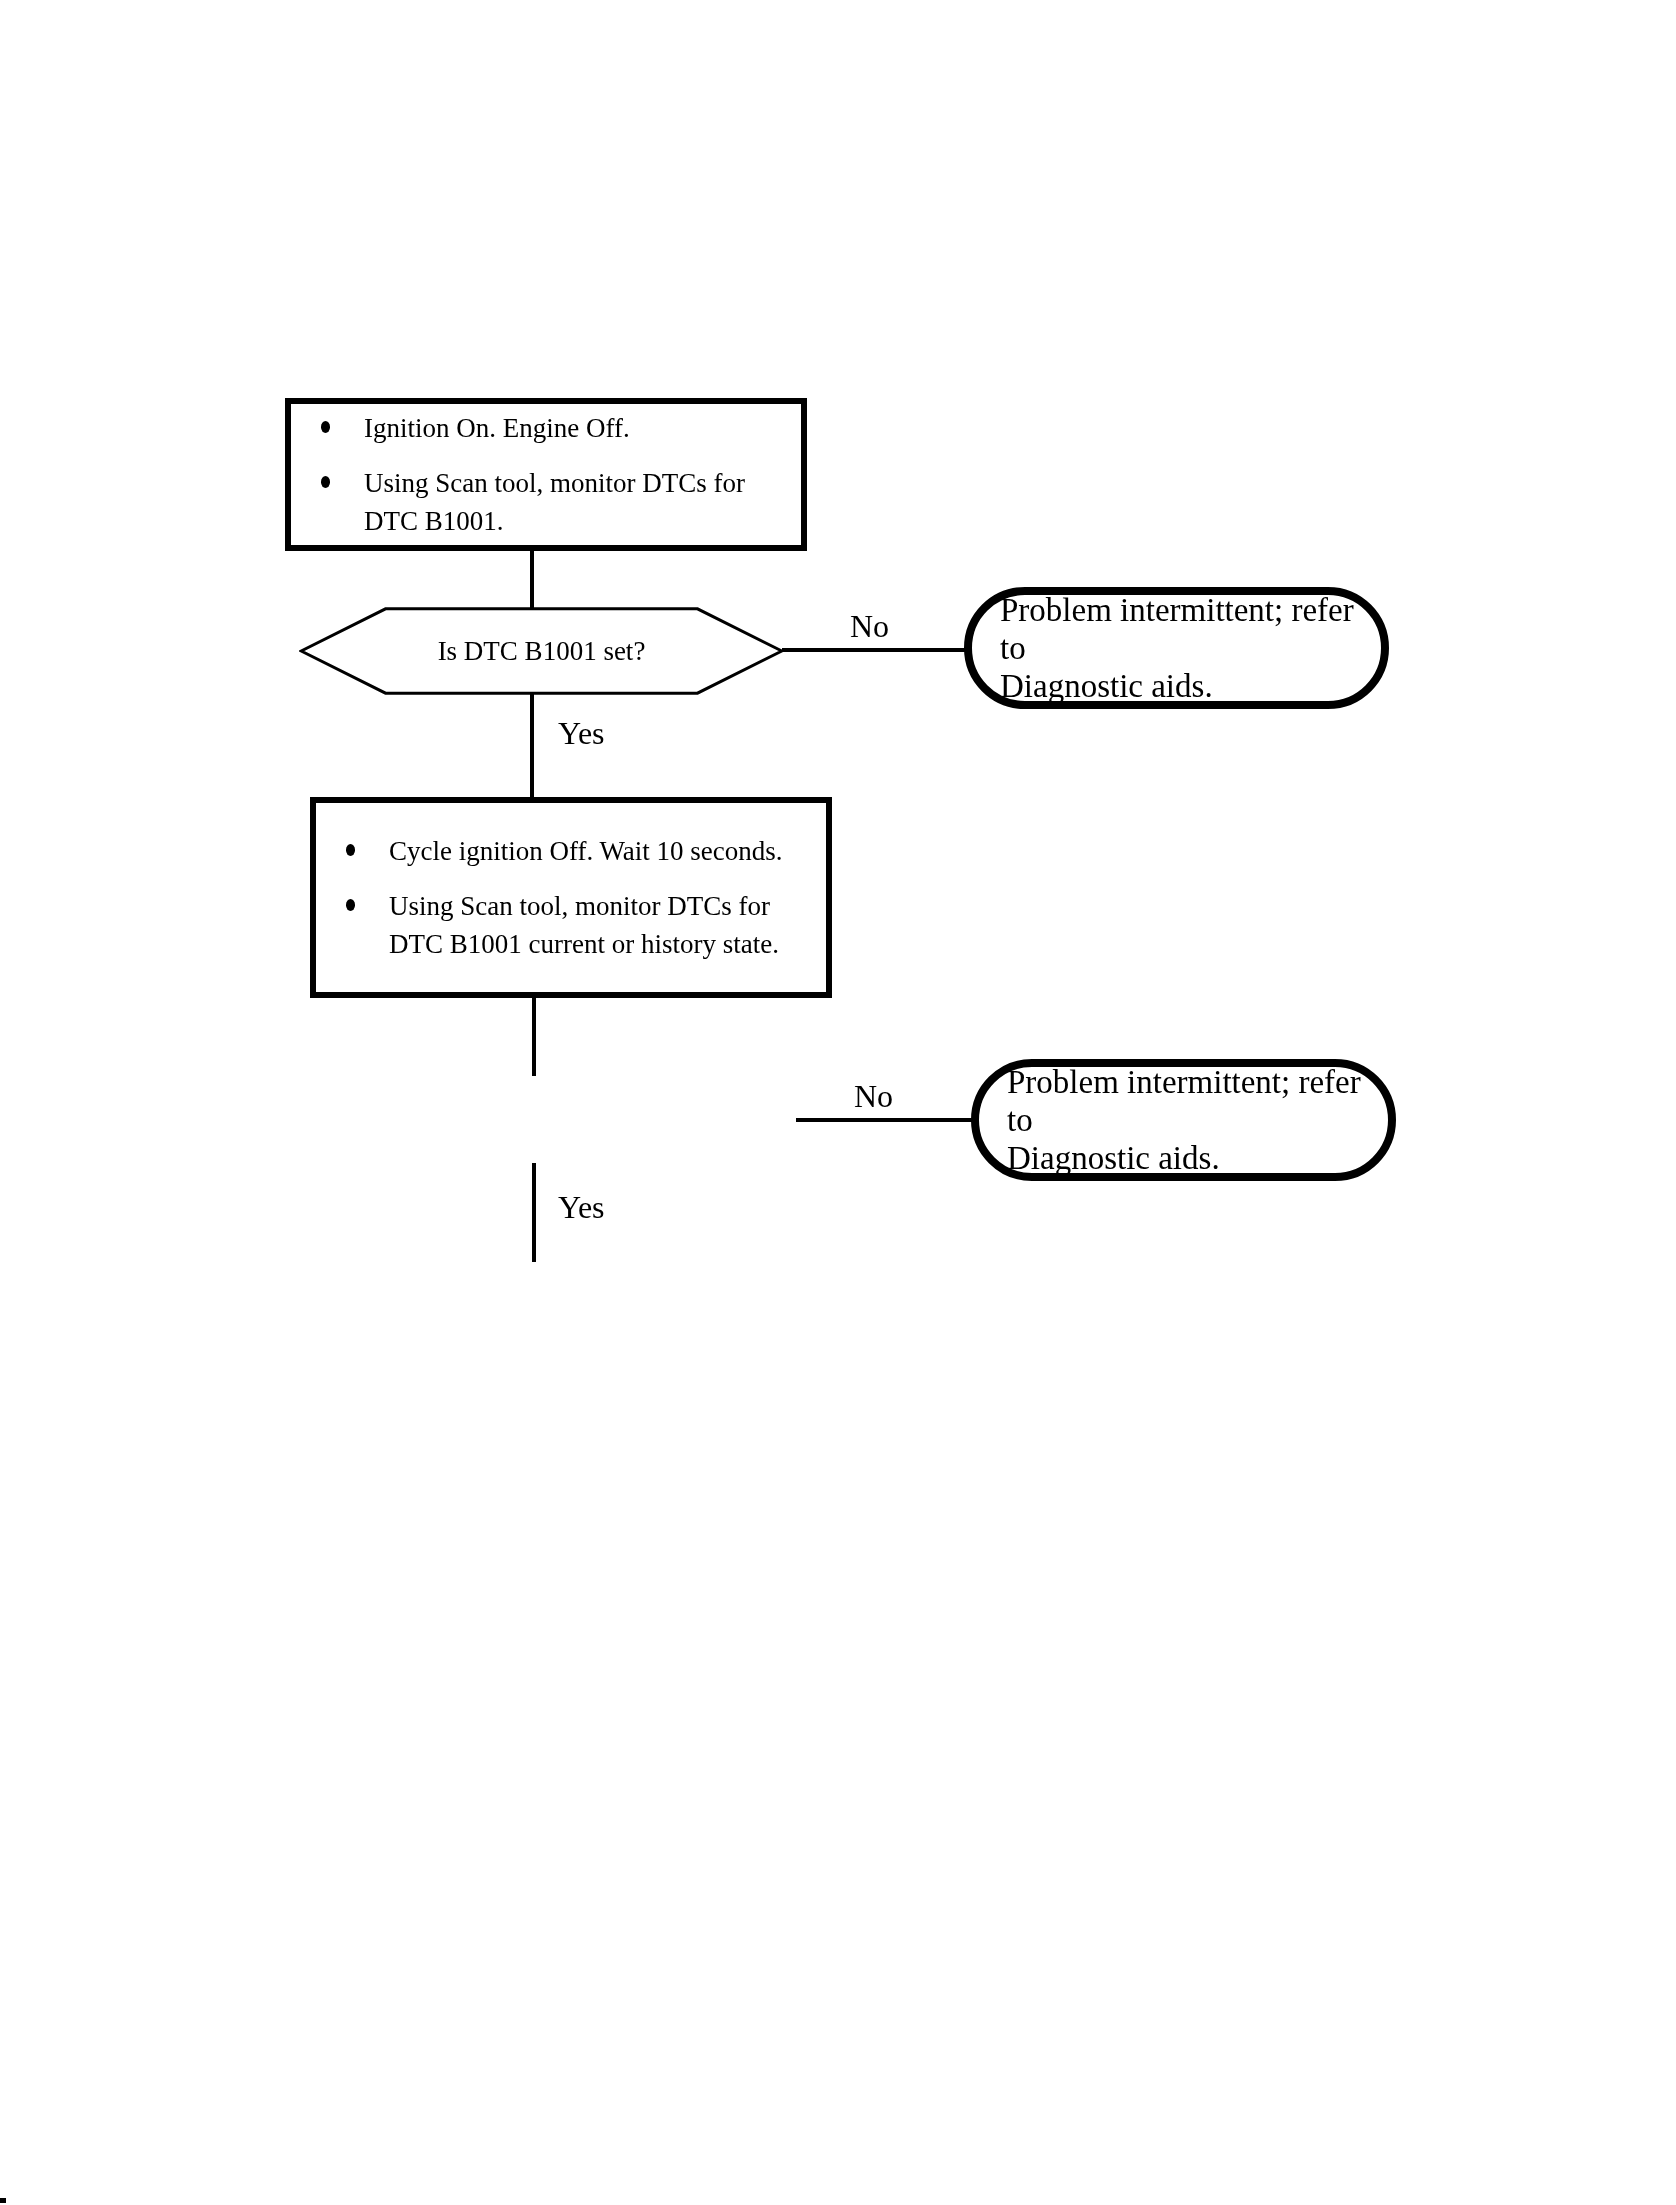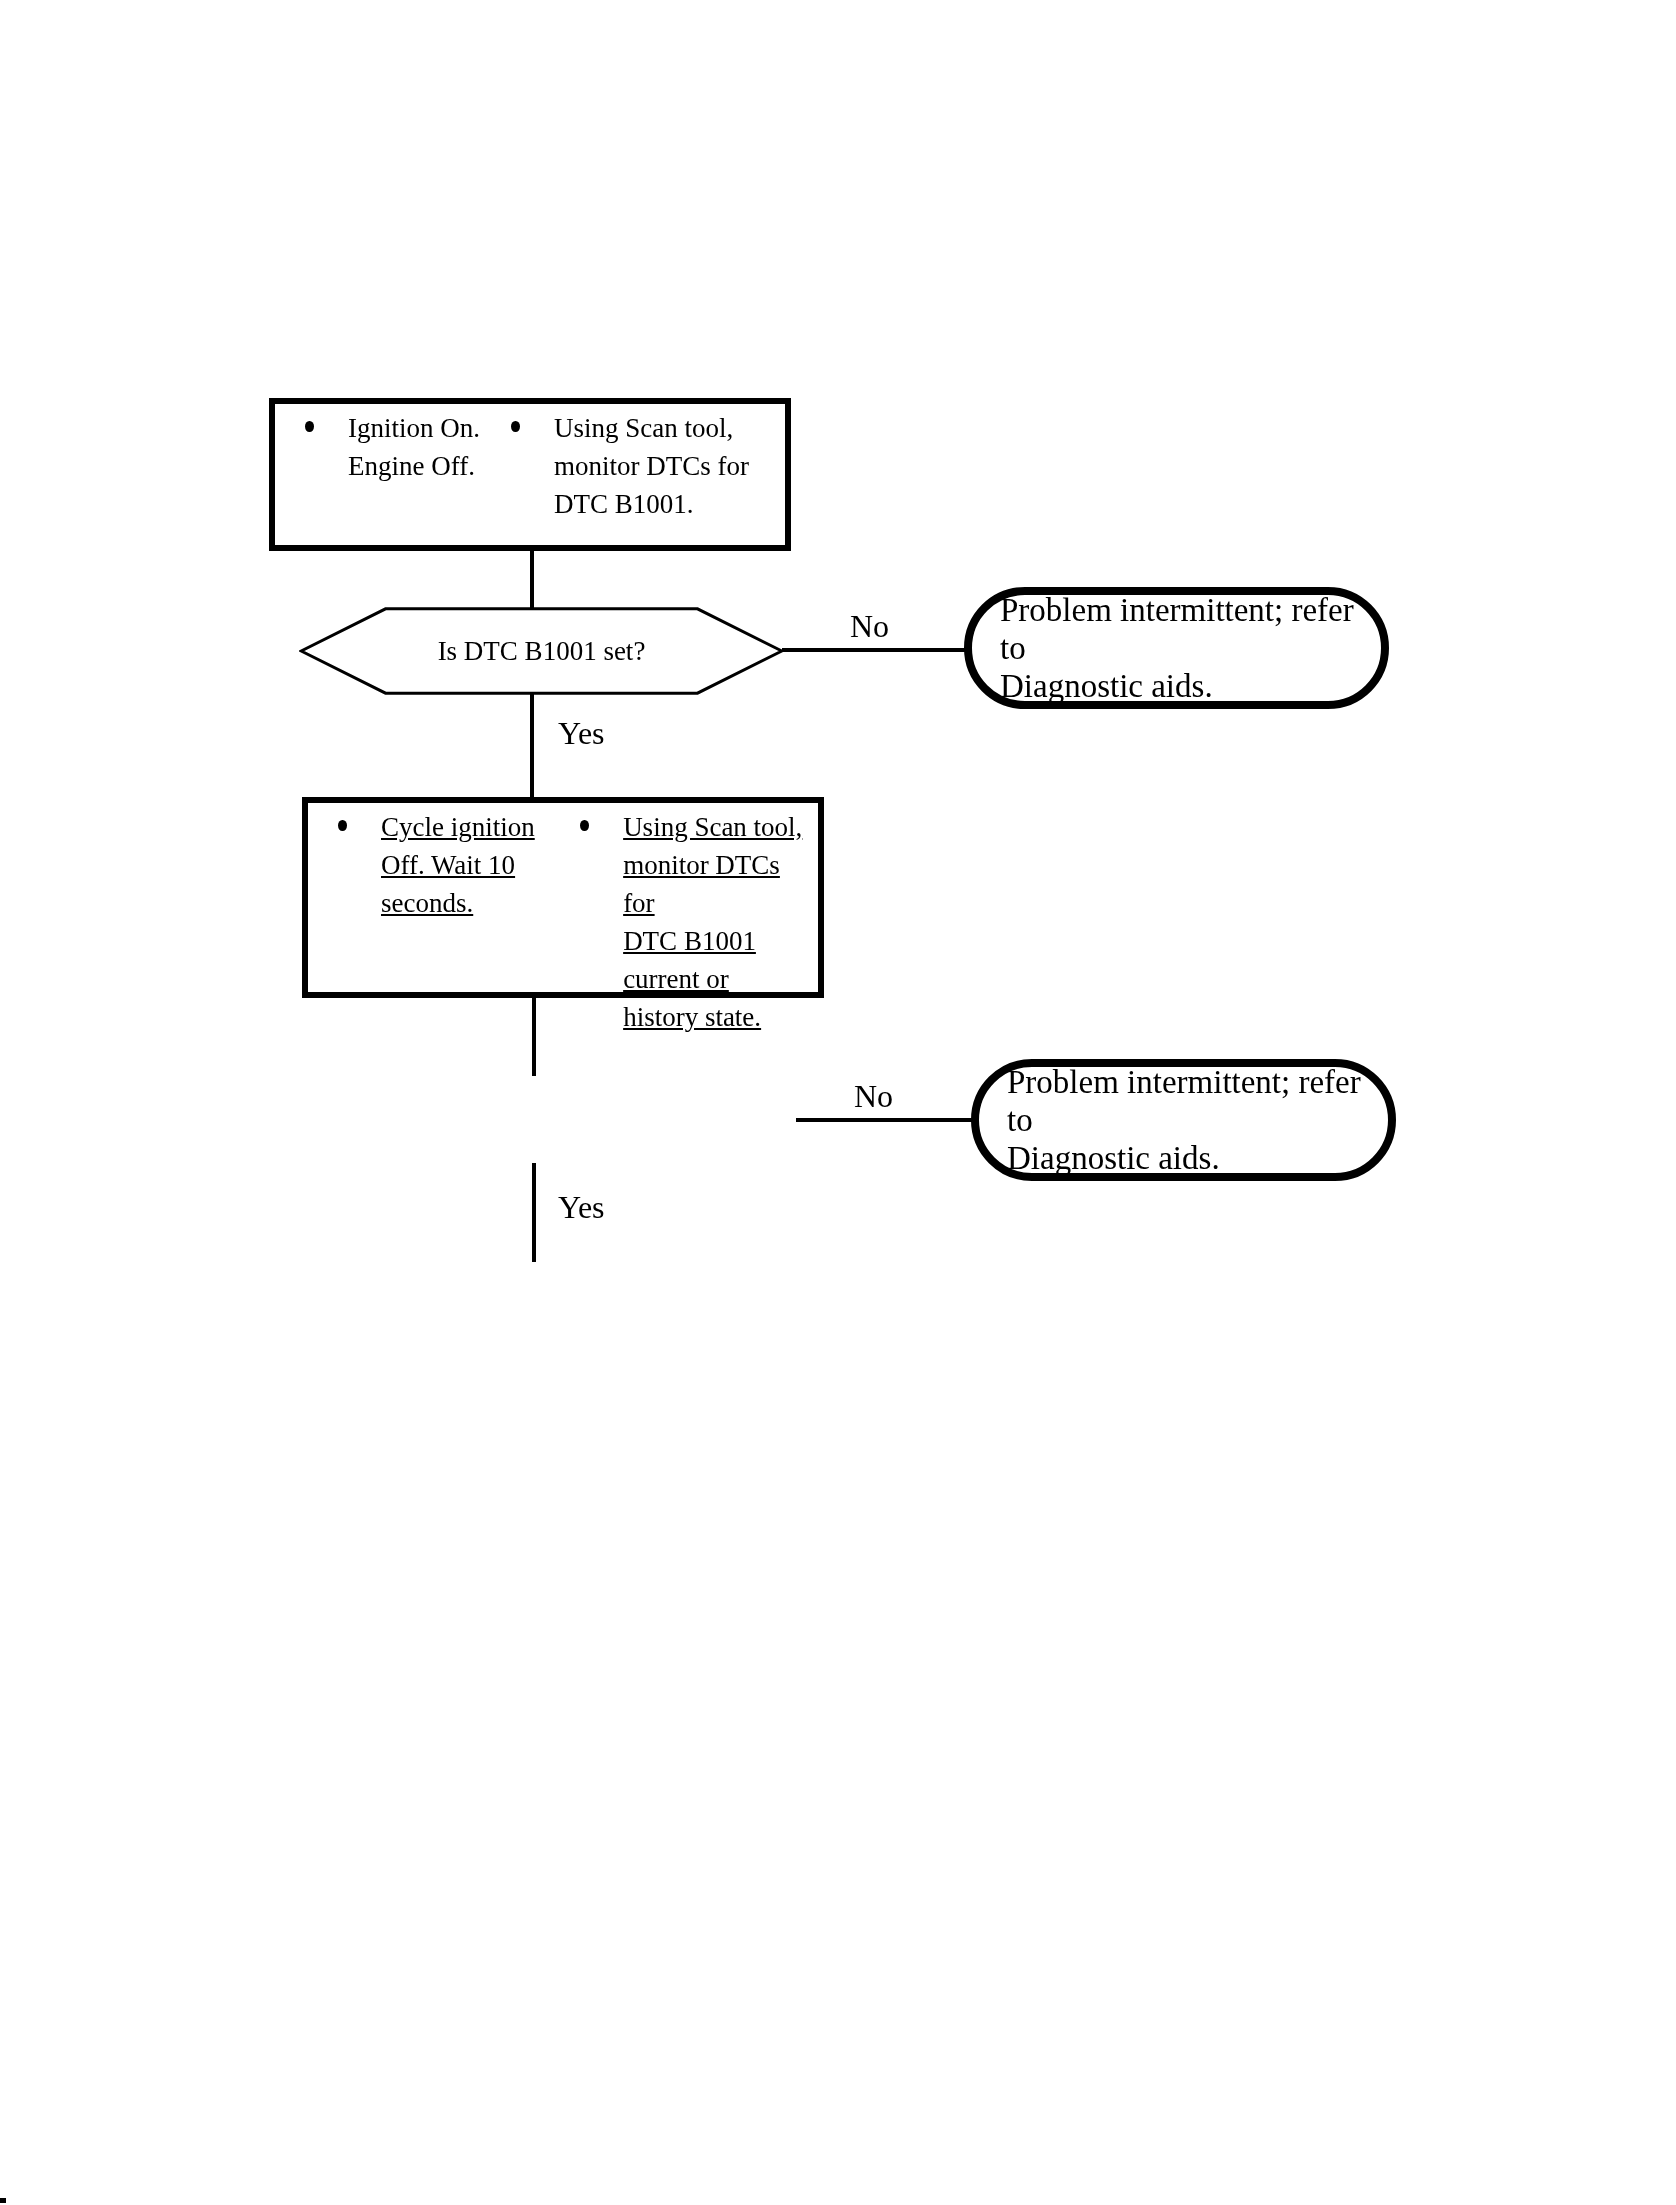--- a/index.html
+++ b/index.html
@@ -22,24 +22,25 @@
     letter-spacing: -0.6px;
     white-space: nowrap;
     text-align: center;
   }
 
   .process {
     box-sizing: border-box;
     border: 6px solid #000;
     background: #fff;
     display: flex;
-    flex-direction: row;
+    flex-direction: column;
     justify-content: center;
     gap: 17px;
     padding: 4.9px 14.6px 4.9px 30px;
+    margin-left: 16px;
   }
   .bullet-row { display: flex; align-items: flex-start; }
   .bullet-dot {
     flex: none;
     width: 9px;
     height: 11.5px;
     border-radius: 50%;
     background: #000;
     margin-top: 12px;
   }
@@ -114,21 +115,21 @@
   <div class="abs edge-label" style="left:850px; top:610px;">No</div>
 
   <div class="abs capsule" style="left:964px; top:587px; width:425px; height:122px; border-radius:61px; padding-left:28px;">
     <div class="capsule-text">Problem intermittent; refer to
 Diagnostic aids.</div>
   </div>
 
   <div class="abs vline" style="left:530px; top:693px; height:107px;"></div>
   <div class="abs edge-label" style="left:558px; top:717px;">Yes</div>
 
-  <div class="abs process" style="left:302px; top:797px; width:522px; height:201px;text-decoration:underline;">
+  <div class="abs process" style="left:294px; top:797px; width:522px; height:201px;">
     <div class="bullet-row">
       <span class="bullet-dot"></span>
       <span class="bullet-text">Cycle ignition Off. Wait 10 seconds.</span>
     </div>
     <div class="bullet-row">
       <span class="bullet-dot"></span>
       <span class="bullet-text">Using Scan tool, monitor DTCs for
 DTC B1001 current or history state.</span>
     </div>
   </div>

